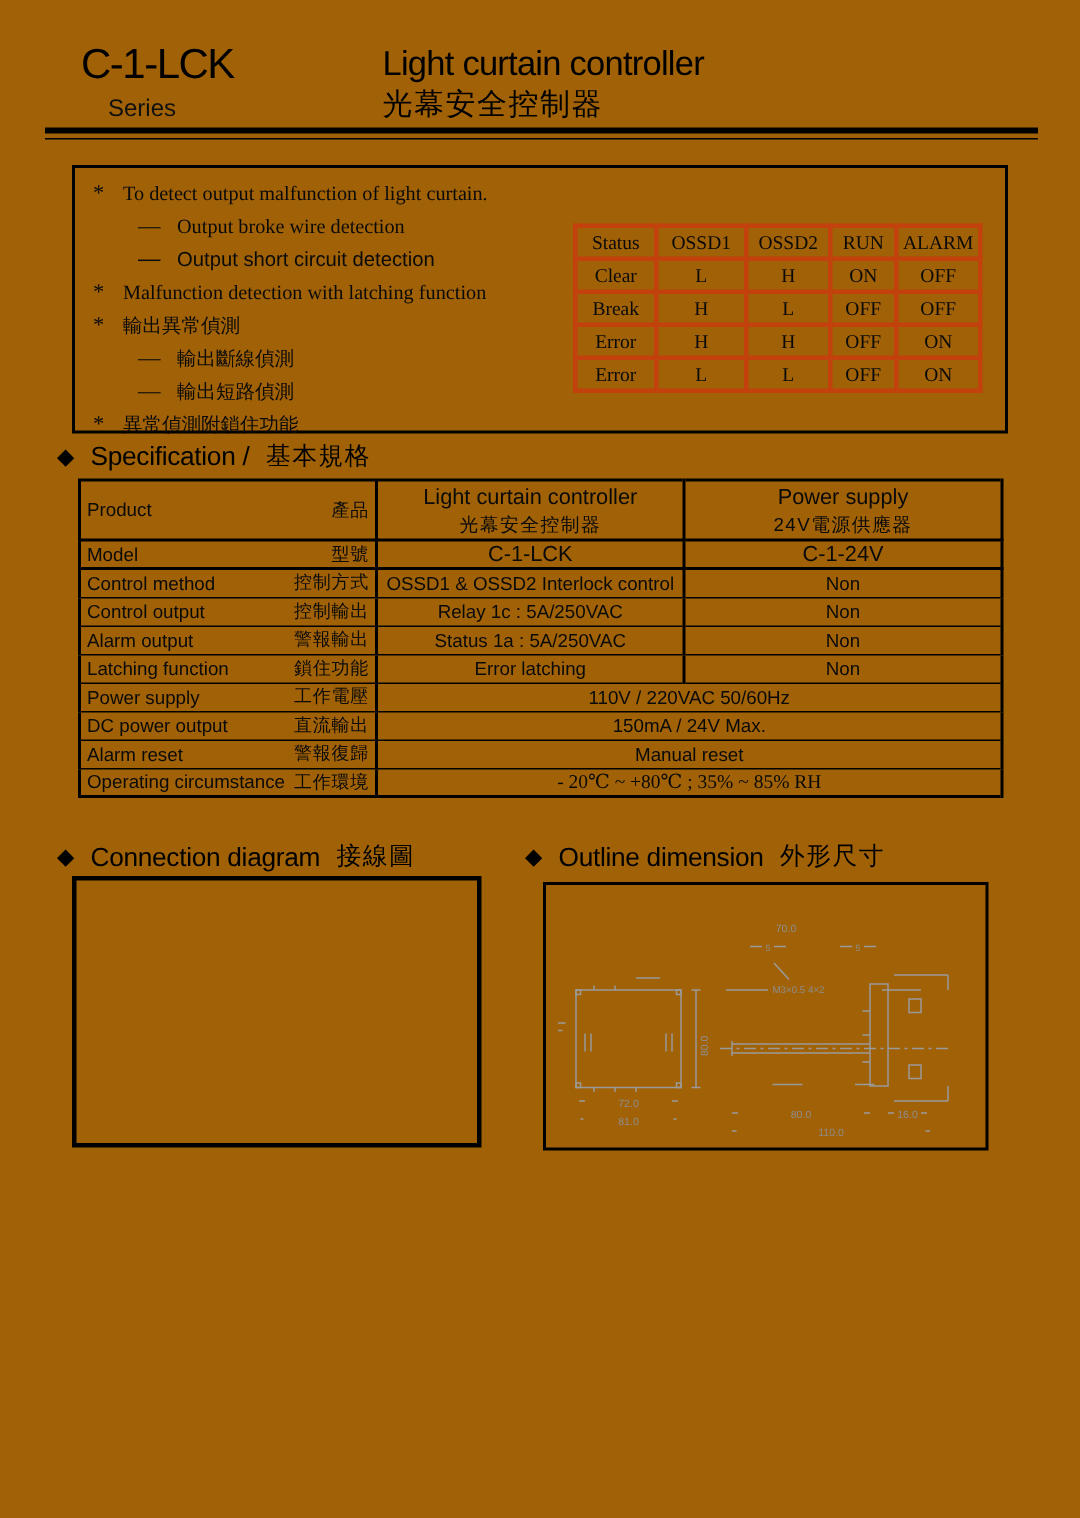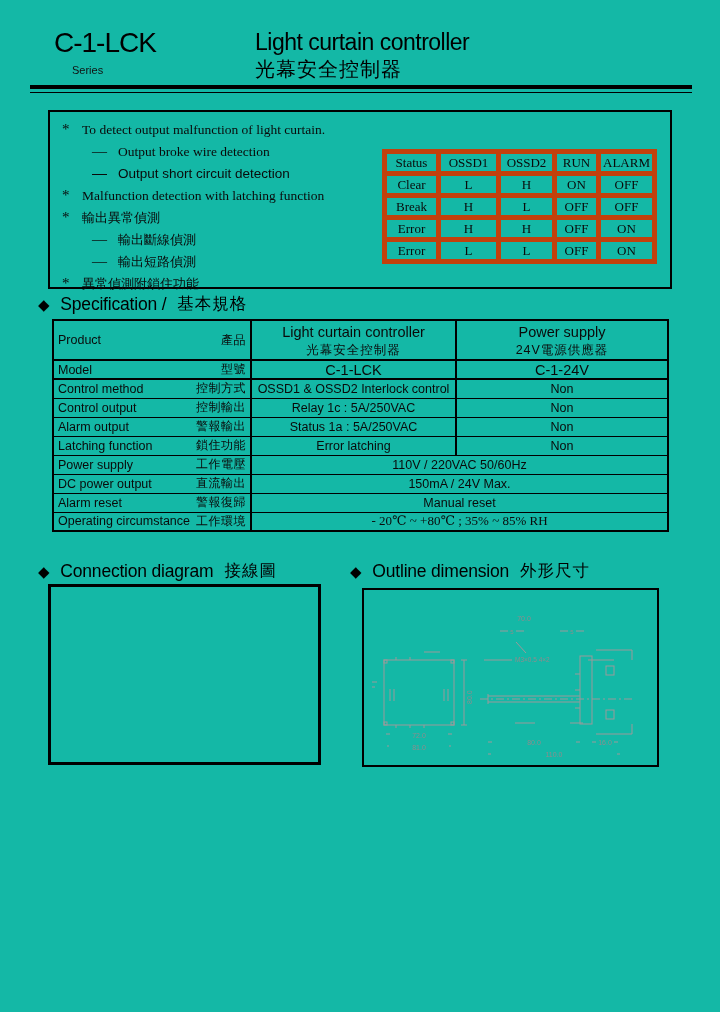--- a/index.html
+++ b/index.html
@@ -1,48 +1,48 @@
 <!DOCTYPE html>
 <html><head>
 <meta charset="utf-8">
 <style>
   * { margin:0; padding:0; box-sizing:border-box; }
   html,body { background:#e9e9e9; }
   #page {
     position:relative; width:720px; height:1012px; margin:0 auto;
-    background:#14b8a6; color:#0a0a0a; overflow:hidden;
+    background:#a16207; color:#0a0a0a; overflow:hidden;
     font-family:"Liberation Sans", sans-serif;
   }
   .abs { position:absolute; }
   .serif { font-family:"Liberation Serif","DejaVu Serif",serif; }
   .sans  { font-family:"Liberation Sans","DejaVu Sans",sans-serif; }
 
   
   .hdr-model  { left:54px; top:27px; font-size:28px; letter-spacing:-1px; color:#000; }
-  .hdr-series { left:72px; top:64px; font-size:11px; color:#111; }
+  .hdr-series { left:72px; top:64px; font-size:16px; color:#111; }
   .hdr-title  { left:255px; top:29px; font-size:23px; letter-spacing:-0.5px; color:#000; }
   .hdr-title-zh { left:255px; top:56px; font-size:20px; letter-spacing:1px; color:#000; }
   .hdr-rule { left:30px; top:85px; width:662px; height:8px;
               border-top:4px solid #000; border-bottom:1px solid #000; }
 
   
   .features-box { left:48px; top:110px; width:624px; height:179px; border:2px solid #000; }
   .features-list { position:absolute; left:12px; top:6px; list-style:none; }
   .features-list li { height:22px; line-height:22px; font-size:13.5px; white-space:nowrap; }
   .features-list li .marker { display:inline-block; width:20px; font-size:15px; }
   .features-list li.sub { padding-left:30px; }
   .features-list li.sub .marker { width:26px; letter-spacing:-2px; }
   .features-list li.zh { font-size:13px; }
 
   
   .status-table { position:absolute; left:332px; top:37px; border-collapse:collapse;
                   font-family:"Liberation Serif","DejaVu Serif",serif; font-size:13px;
                   border:2px solid #000; background:transparent; }
   .status-table th, .status-table td {
-    border:5px solid #c2410c; text-align:center; font-weight:normal;
+    border:3px solid #c2410c; text-align:center; font-weight:normal;
     height:22px; padding:0 2px;
   }
   .status-table .c0 { width:54px; }
   .status-table .c1 { width:60px; }
   .status-table .c2 { width:56px; border-left-width:2px; }
   .status-table .c3 { width:44px;margin-top:37px; }
   .status-table .c4 { width:56px; }
   .status-table tr.thick td { border-top-width:2px; }
 
   

